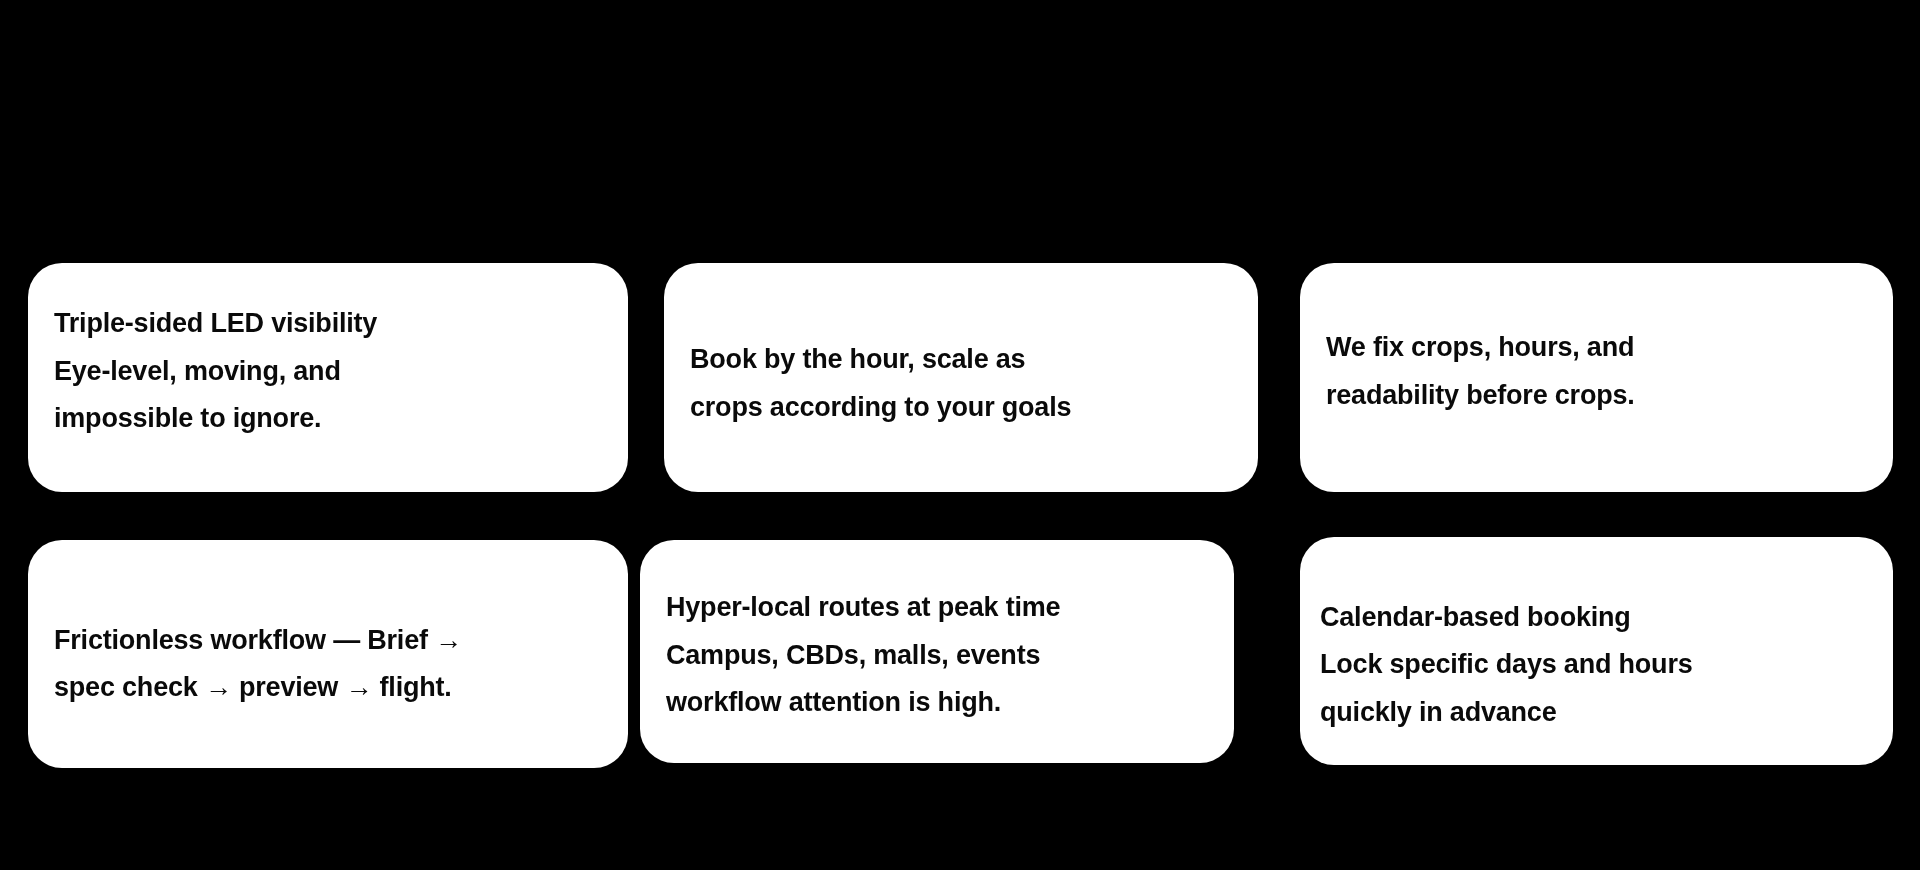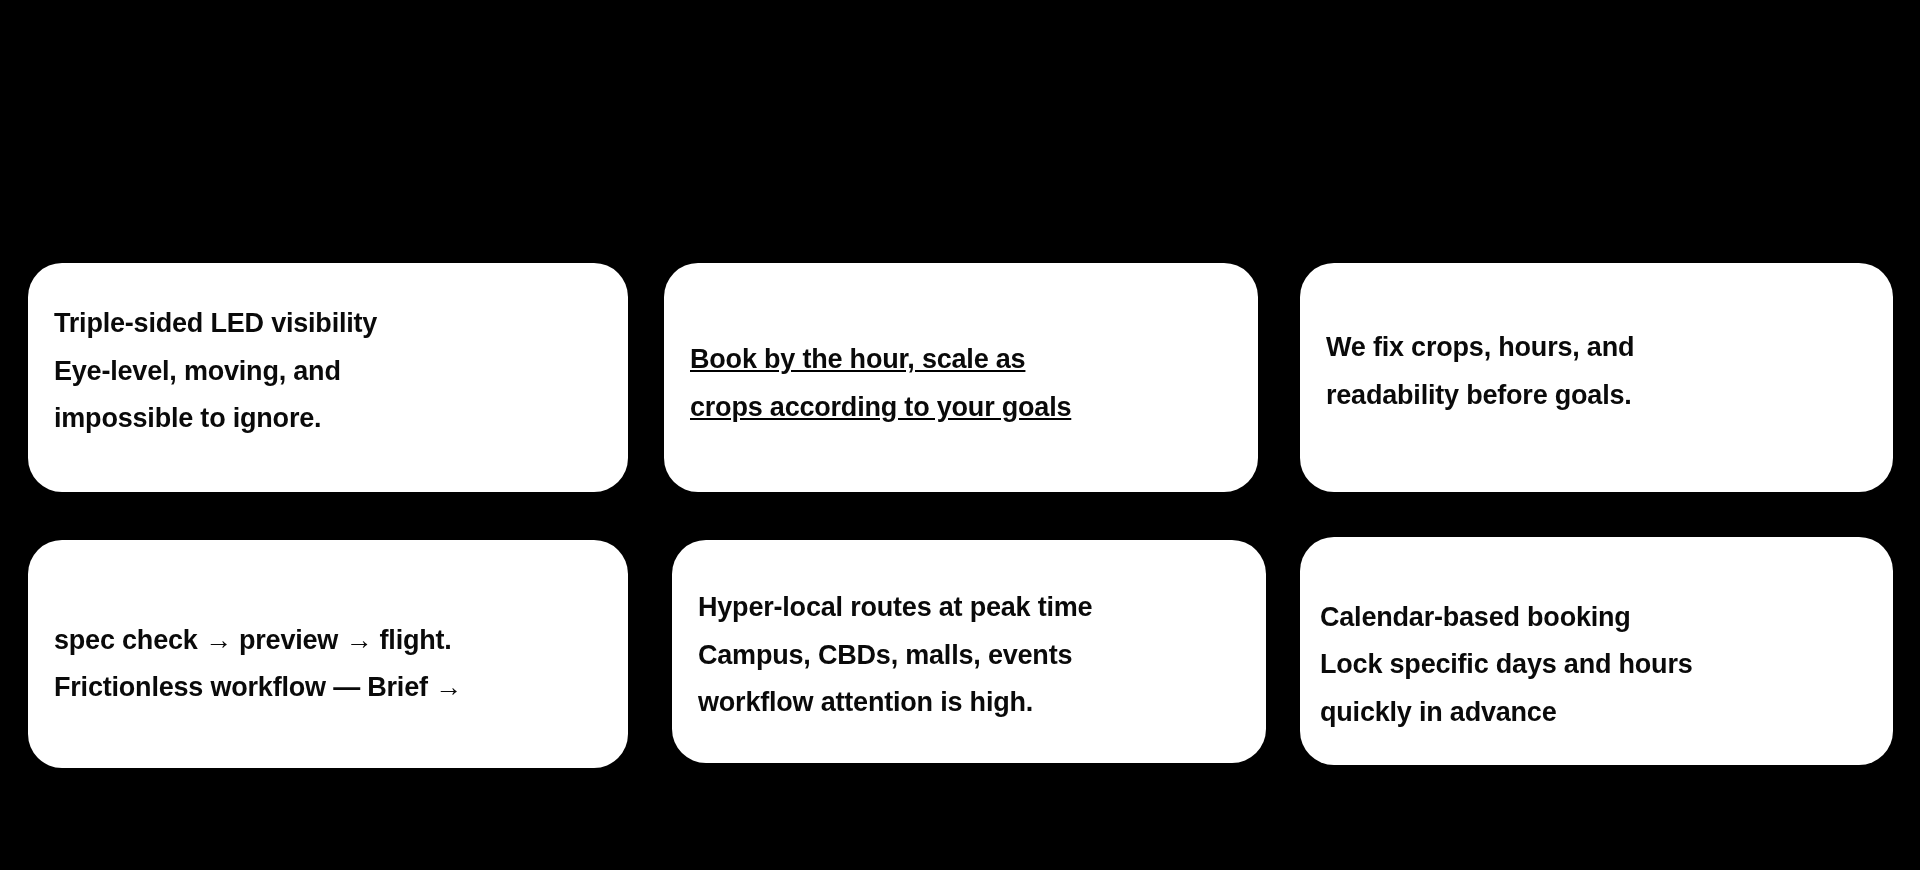--- a/index.html
+++ b/index.html
@@ -45,26 +45,26 @@
     font-weight: 700;
     font-size: 27px;
     line-height: 1.31;
     letter-spacing: -0.2px;
     white-space: nowrap;
     margin-top: 12px;
   }
 
   
   #card-1 { left: 28px;   top: 263px; width: 600px; height: 229px; }
-  #card-2 { left: 664px;  top: 263px; width: 594px; height: 229px; text-decoration: underline; }
+  #card-2 { left: 664px;  top: 263px; width: 594px; height: 229px; }
   #card-3 { left: 1300px; top: 263px; width: 593px; height: 229px; }
 
   
   #card-4 { left: 28px;   top: 540px; width: 600px; height: 228px; }
-  #card-5 { left: 672px;  top: 540px; width: 594px; height: 223px; }
+  #card-5 { left: 640px;  top: 540px; width: 594px; height: 223px; }
   #card-6 { left: 1300px; top: 537px; width: 593px; height: 228px; padding-left: 20px; }
 
   
   #card-1 .card-block { transform: translateY(-12px); }
   #card-2 .card-block { transform: translateY(0px); }
   #card-3 .card-block { transform: translateY(-12px); }
   #card-4 .card-block { transform: translateY(4px); }
   #card-5 .card-block { transform: translateY(-2px); }
   #card-6 .card-block { transform: translateY(8px); }
 
@@ -86,28 +86,28 @@
   <div class="feature-card" id="card-2">
     <div class="card-block">
       <span class="card-text">Book by the hour, scale as</span>
       <span class="card-text">crops according to your goals</span>
     </div>
   </div>
 
   <div class="feature-card" id="card-3">
     <div class="card-block">
       <span class="card-text">We fix crops, hours, and</span>
-      <span class="card-text">readability before goals.</span>
+      <span class="card-text">readability before crops.</span>
     </div>
   </div>
 
   <div class="feature-card" id="card-4">
     <div class="card-block">
+      <span class="card-text">Frictionless workflow — Brief →</span>
       <span class="card-text">spec check → preview → flight.</span>
-      <span class="card-text">Frictionless workflow — Brief →</span>
     </div>
   </div>
 
   <div class="feature-card" id="card-5">
     <div class="card-block">
       <span class="card-text">Hyper-local routes at peak time</span>
       <span class="card-text">Campus, CBDs, malls, events</span>
       <span class="card-text">workflow attention is high.</span>
     </div>
   </div>

